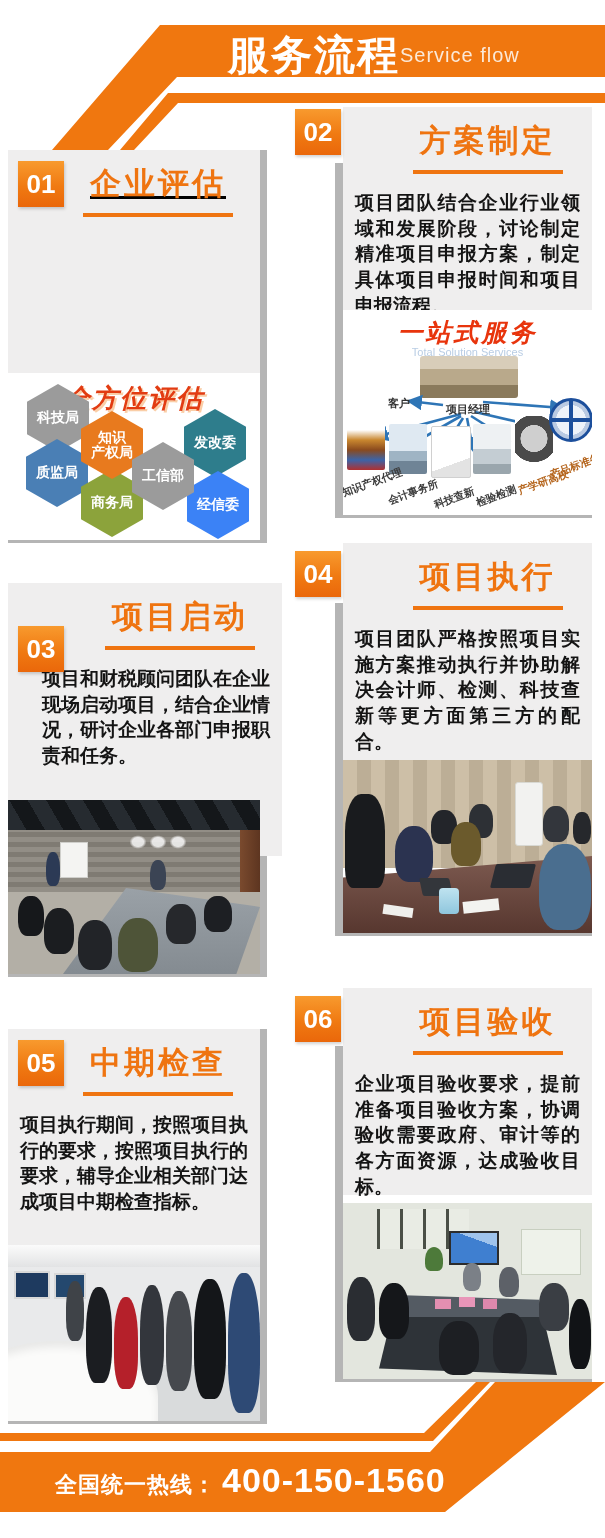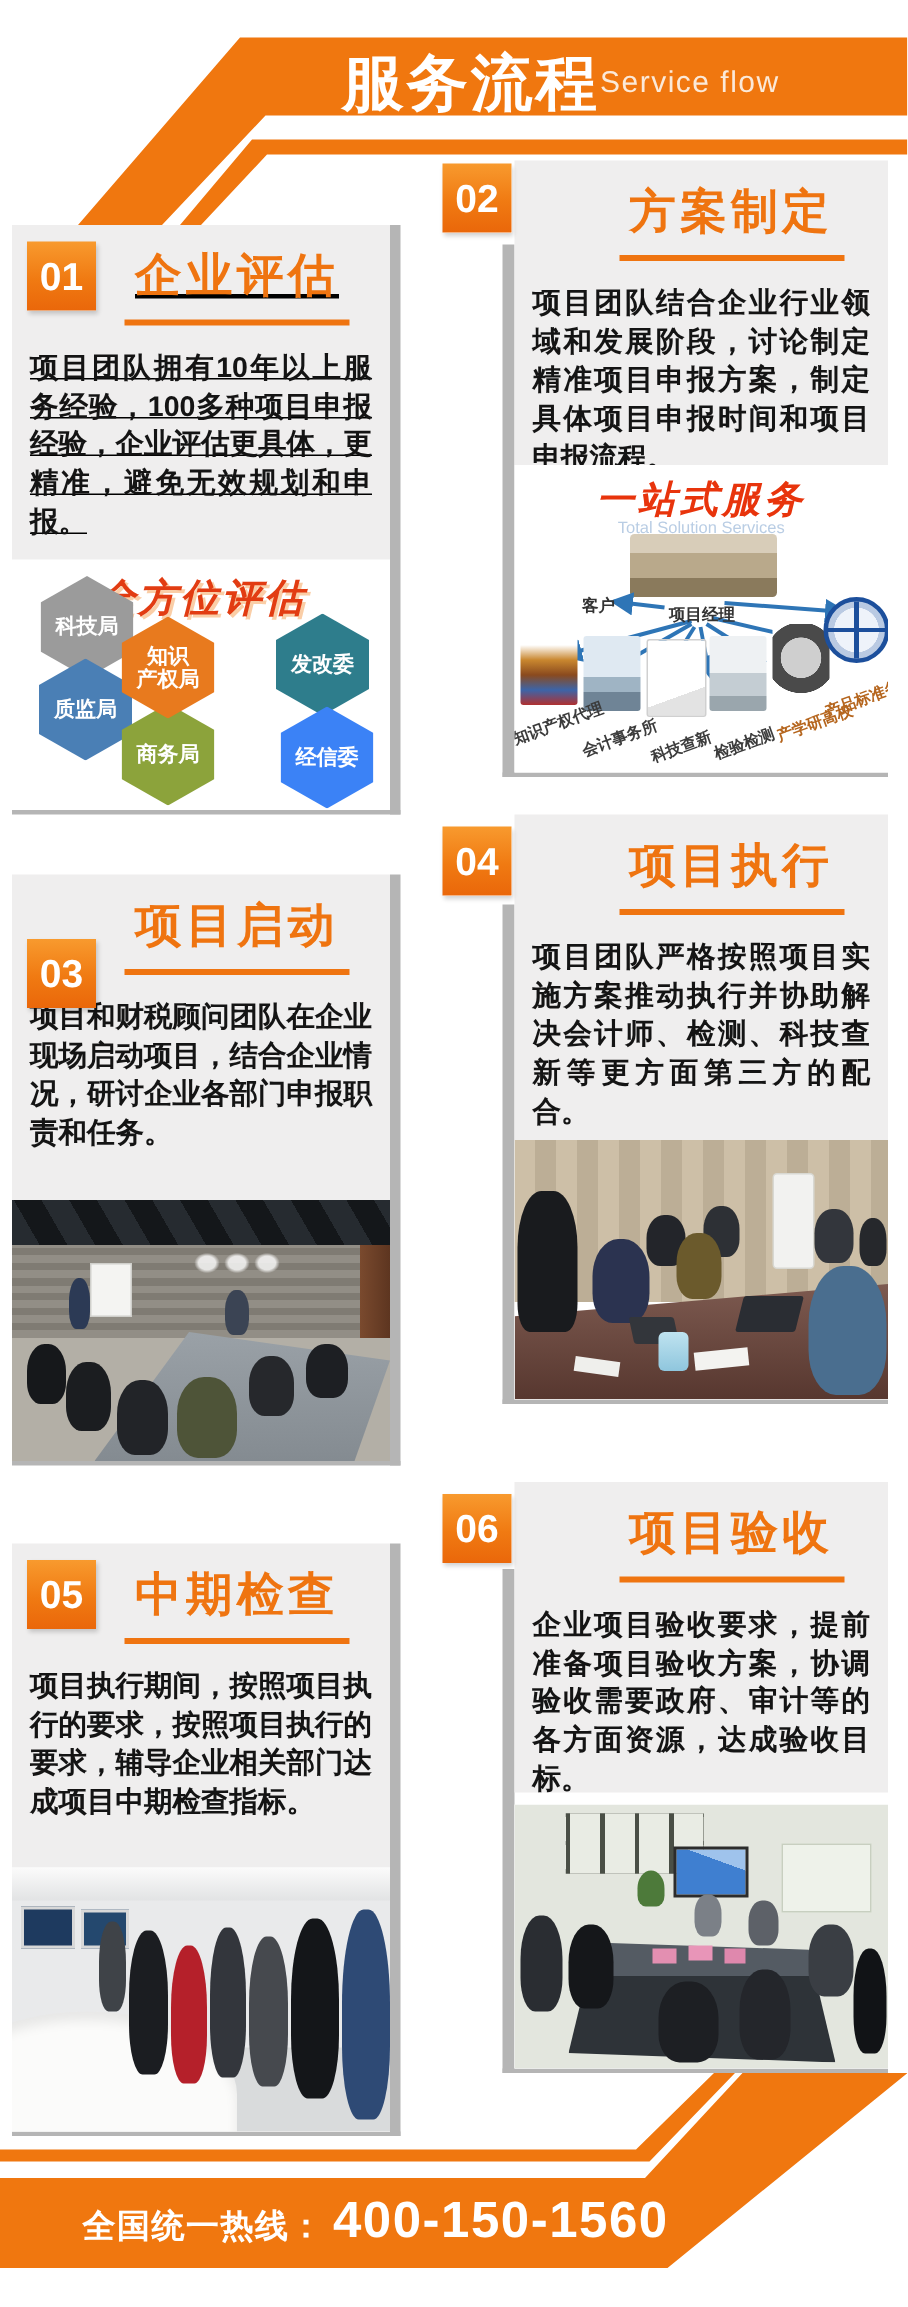--- a/index.html
+++ b/index.html
@@ -66,21 +66,20 @@
 
   <div class="card" style="left:8px;top:150px;width:252px;height:390px;">
     <div class="edge" style="right:-7px;top:0;width:7px;height:393px;"></div>
     <div class="bline" style="left:0;width:259px;"></div>
     <div class="badge" style="left:10px;top:11px;"><span>01</span></div>
     <div class="panel" style="height:275px;text-decoration:underline;">
       <div class="head offL">
         <div class="title">企业评估</div>
         <div class="rule"></div>
       </div>
-      <div class="body-txt">项目团队拥有10年以上服务经验，100多种项目申报经验，企业评估更具体，更精准，避免无效规划和申报。</div>
     </div>
     <div class="media" style="top:223px;height:167px;">
       <div class="diag-title" style="top:8px;">全方位评估</div>
       <div class="hex" style="left: 19px; top: 11px; background: rgb(155, 155, 155);">
           <span>科技局</span>
         </div>
       <div class="hex" style="left: 176px; top: 36px; background: rgb(46, 125, 140);">
           <span>发改委</span>
         </div>
       <div class="hex" style="left: 18px; top: 66px; background: rgb(74, 127, 181);">
@@ -88,20 +87,23 @@
         </div>
       <div class="hex" style="left: 73px; top: 96px; background: rgb(140, 163, 59);">
           <span>商务局</span>
         </div>
       <div class="hex" style="left: 179px; top: 98px; background: #3b82f6;">
           <span>经信委</span>
         </div>
       <div class="hex" style="left: 73px; top: 38px; background: rgb(232, 122, 30);">
           <span>知识
 产权局</span>
+        </div>
+      <div class="hex" style="left: 124px; top: 69px; background: rgb(155, 155, 155);">
+          <span>工信部</span>
         </div>
     </div>
   </div>
 
   <div class="card" style="left:343px;top:107px;width:249px;height:408px;">
     <div class="edge" style="left:-8px;top:56px;width:8px;height:355px;"></div>
     <div class="bline" style="left:-8px;width:257px;"></div>
     <div class="badge" style="left:-48px;top:2px;"><span>02</span></div>
     <div class="panel" style="height:203px;">
       <div class="head offR">
@@ -145,21 +147,21 @@
       <div class="svc" style="left: 136px; top: 186px; color: rgb(60, 60, 60);">检验检测</div>
       <div class="svc" style="left: 178px; top: 174px; color: rgb(181, 101, 29);">产学研高校</div>
       <div class="svc" style="left: 210px; top: 158px; color: rgb(181, 101, 29);">产品标准备案</div>
     </div>
   </div>
 
   <div class="card" style="left:8px;top:583px;width:252px;height:391px;">
     <div class="edge" style="right:-7px;top:0;width:7px;height:394px;"></div>
     <div class="bline" style="left:0;width:259px;"></div>
     <div class="badge" style="left:10px;top:11px;margin-top:32px;"><span>03</span></div>
-    <div class="panel" style="height:273px;">
+    <div class="panel" style="height:273px;padding-left:22px;">
       <div class="head offL">
         <div class="title">项目启动</div>
         <div class="rule"></div>
       </div>
       <div class="body-txt">项目和财税顾问团队在企业现场启动项目，结合企业情况，研讨企业各部门申报职责和任务。</div>
     </div>
     <div class="media" style="top:217px;height:174px;">
       <div class="ph">
         <i style="left:0;top:0;width:100%;height:30px;background:repeating-linear-gradient(60deg,#262b30 0 16px,#14171a 16px 32px);"></i>
         <i style="left:0;top:30px;width:100%;height:62px;background:repeating-linear-gradient(0deg,#928e86 0 5px,#7f7b73 5px 10px);"></i>

